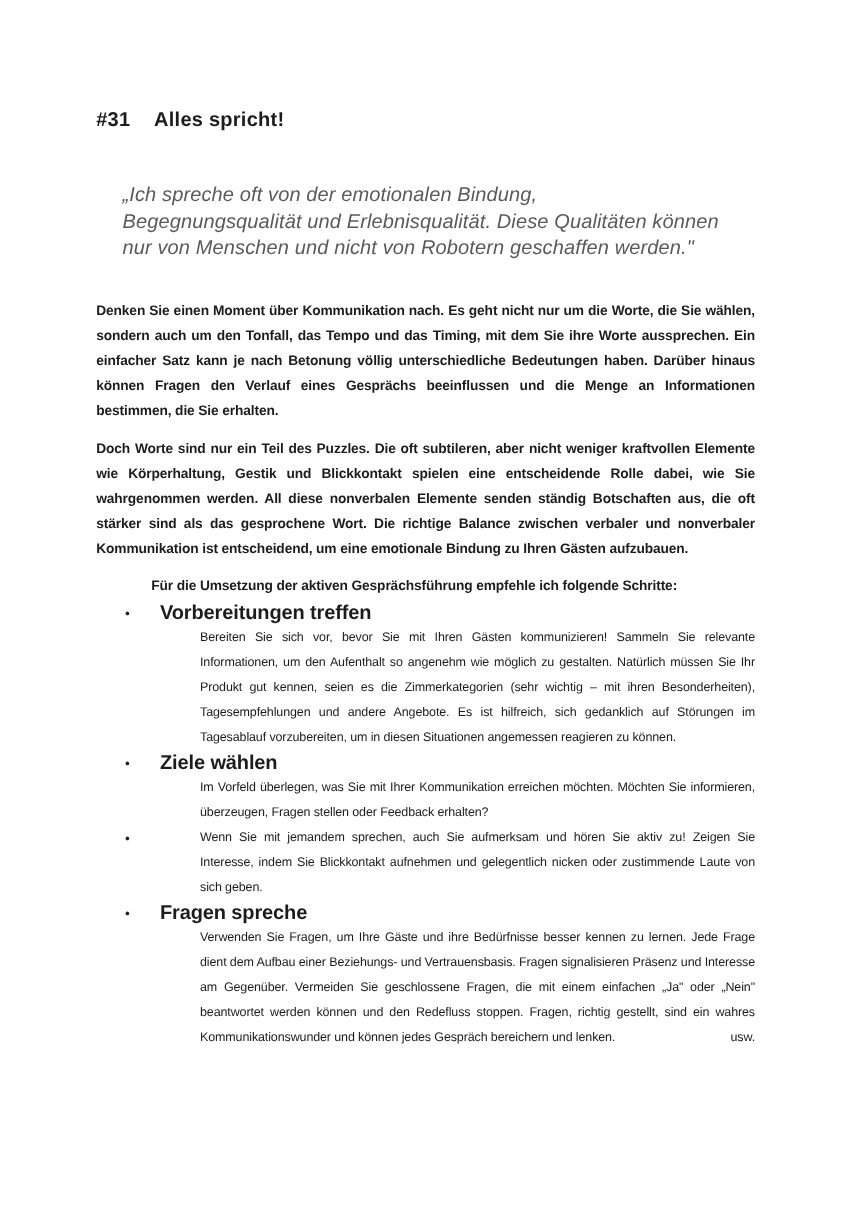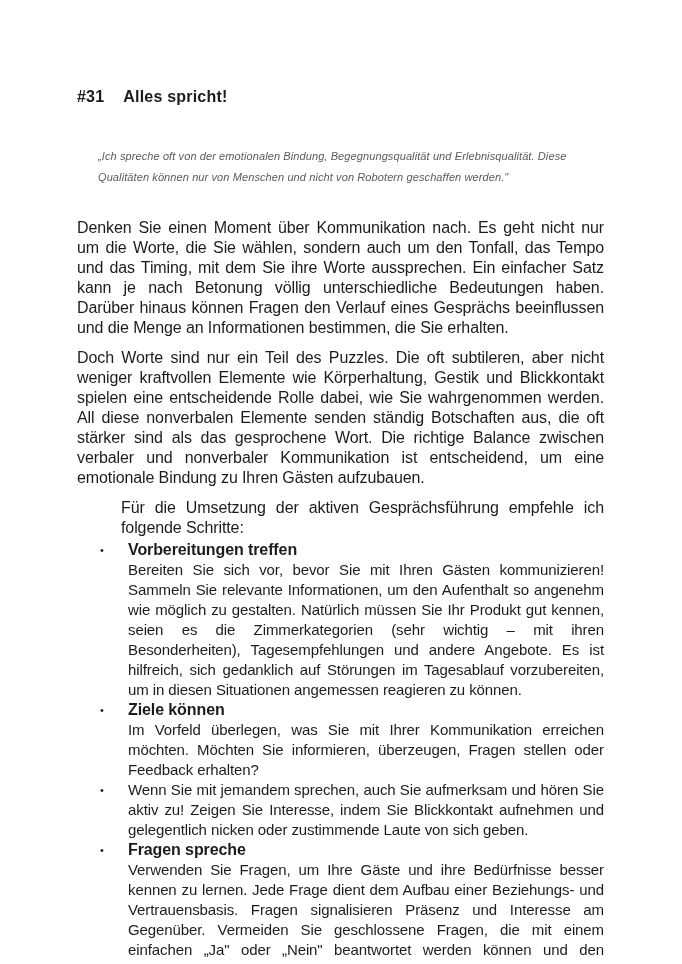--- a/index.html
+++ b/index.html
@@ -21,54 +21,56 @@
     font-size: 16px;
     font-weight: bold;
     letter-spacing: 0.2px;
   }
   .title-number { display: inline-block; margin-right: 19px; }
   .quote {
     margin: 0 0 30px 21px;
     max-width: 478px;
     color: #5a5a5a;
     font-style: italic;
-    font-size: 11px;
+    font-size: 16px;
     line-height: 21px;
     letter-spacing: 0.1px;
   }
   .quote-text { margin: 0; }
   .quote-attribution { margin: 5px 0 0 0; }
   p.body {
     margin: 0 0 10px 0;
-    font-size: 16px;
+    font-size: 11px;
     line-height: 20px;
     letter-spacing: -0.1px;
     text-align: justify;
+    font-weight: bold;
   }
   p.intro { margin-bottom: 2px; padding-left: 44px; }
   ul.bullets { list-style: none; margin: 0; padding: 0; }
   ul.bullets li { display: flex; align-items: flex-start; padding-left: 23px; }
   .bullet-marker {
     flex: none;
     width: 28px;
     font-size: 11px;
     line-height: 20px;
   }
   .li-content { flex: 1; min-width: 0; }
   .li-title {
     font-size: 16px;
     line-height: 20px;
     font-weight: bold;
     letter-spacing: -0.1px;
   }
   .li-body {
-    font-size: 15px;
+    font-size: 10px;
     line-height: 20px;
     letter-spacing: -0.1px;
     text-align: justify;
+    margin-left: 32px;
   }
   .li-suffix { float: right; }
 </style>
 </head>
 <body>
 
 <div class="page">
 
   <h1 class="title">
     <span class="title-number">#31</span><span>Alles spricht!</span>
@@ -90,21 +92,21 @@
       <span class="bullet-marker">•</span>
       <div class="li-content">
         <div class="li-title">Vorbereitungen treffen</div>
         <div class="li-body">Bereiten Sie sich vor, bevor Sie mit Ihren Gästen kommunizieren! Sammeln Sie relevante Informationen, um den Aufenthalt so angenehm wie möglich zu gestalten. Natürlich müssen Sie Ihr Produkt gut kennen, seien es die Zimmerkategorien (sehr wichtig – mit ihren Besonderheiten), Tagesempfehlungen und andere Angebote. Es ist hilfreich, sich gedanklich auf Störungen im Tagesablauf vorzubereiten, um in diesen Situationen angemessen reagieren zu können.</div>
       </div>
     </li>
 
     <li>
       <span class="bullet-marker">•</span>
       <div class="li-content">
-        <div class="li-title">Ziele können</div>
+        <div class="li-title">Ziele wählen</div>
         <div class="li-body">Im Vorfeld überlegen, was Sie mit Ihrer Kommunikation erreichen möchten. Möchten Sie informieren, überzeugen, Fragen stellen oder Feedback erhalten?</div>
       </div>
     </li>
 
     <li>
       <span class="bullet-marker">•</span>
       <div class="li-content">
         <div class="li-body">Wenn Sie mit jemandem sprechen, auch Sie aufmerksam und hören Sie aktiv zu! Zeigen Sie Interesse, indem Sie Blickkontakt aufnehmen und gelegentlich nicken oder zustimmende Laute von sich geben.</div>
       </div>
     </li>

